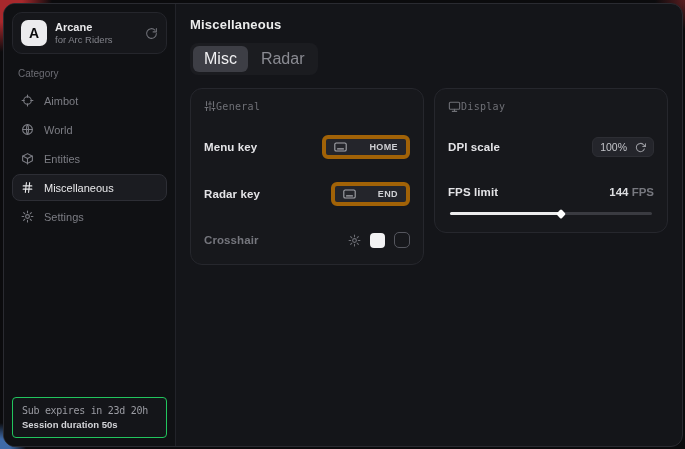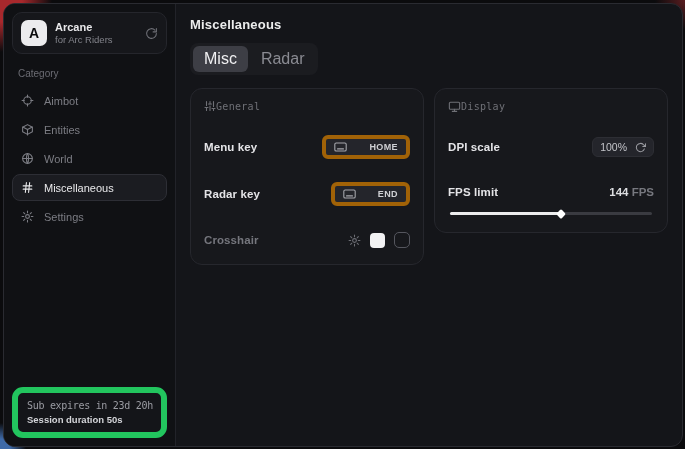--- a/index.html
+++ b/index.html
@@ -43,21 +43,21 @@
     display:flex; align-items:center; gap:9px;
     height:27px; padding:0 8px; border-radius:8px;
     color:#7c7d84; font-size:11px; border:1px solid transparent; cursor:pointer;
   }
   .nav-item.active{
     background:#1b1c21; border-color:#2d2e35; color:#e8e8ea;
   }
   .nav-item .ico{ display:flex; width:14px; }
   .status-card{
     margin-top:auto;
-    background:#141519; border:6px solid #22c55e; border-radius:11px;
+    background:#141519; border:1px solid #22c55e; border-radius:4px;
     padding:7px 9px;
   }
   .status-line1{
     font-family:"DejaVu Sans Mono", monospace;
     color:#9b9ca3; font-size:10px; letter-spacing:-0.3px; white-space:nowrap;
   }
   .status-line2{ color:#d4d5d9; font-size:9.5px; font-weight:bold; margin-top:3px; }
   
   .main{ flex:1; padding:13px 14px; display:flex; flex-direction:column; }
   .page-title{ color:#eceded; font-size:13px; font-weight:bold; letter-spacing:.2px; }
@@ -153,37 +153,37 @@
         <span class="ico">
           <svg width="13" height="13" viewBox="0 0 24 24" fill="none" stroke="currentColor" stroke-width="2" stroke-linecap="round">
               <circle cx="12" cy="12" r="7"></circle>
               <path d="M12 2v4M12 18v4M2 12h4M18 12h4"></path>
             </svg>
         </span>
         <span>Aimbot</span>
       </div>
       <div class="nav-item">
         <span class="ico">
+          <svg width="13" height="13" viewBox="0 0 24 24" fill="none" stroke="currentColor" stroke-width="2" stroke-linecap="round">
+              <circle cx="12" cy="12" r="9"></circle>
+              <path d="M3 12h18"></path>
+              <path d="M12 3c2.6 2.7 2.6 15.3 0 18M12 3c-2.6 2.7-2.6 15.3 0 18"></path>
+            </svg>
+        </span>
+        <span>World</span>
+      </div>
+      <div class="nav-item">
+        <span class="ico">
           <svg width="13" height="13" viewBox="0 0 24 24" fill="none" stroke="currentColor" stroke-width="2" stroke-linecap="round" stroke-linejoin="round">
               <path d="M21 16V8l-9-5-9 5v8l9 5 9-5z"></path>
               <path d="M3.3 7.3L12 12l8.7-4.7"></path>
               <path d="M12 22V12"></path>
             </svg>
         </span>
         <span>Entities</span>
-      </div>
-      <div class="nav-item">
-        <span class="ico">
-          <svg width="13" height="13" viewBox="0 0 24 24" fill="none" stroke="currentColor" stroke-width="2" stroke-linecap="round">
-              <circle cx="12" cy="12" r="9"></circle>
-              <path d="M3 12h18"></path>
-              <path d="M12 3c2.6 2.7 2.6 15.3 0 18M12 3c-2.6 2.7-2.6 15.3 0 18"></path>
-            </svg>
-        </span>
-        <span>World</span>
       </div>
       <div class="nav-item active">
         <span class="ico">
           <svg width="13" height="13" viewBox="0 0 24 24" fill="none" stroke="currentColor" stroke-width="2" stroke-linecap="round">
               <path d="M4 9h16M4 15h16M10 3L8 21M16 3l-2 18"></path>
             </svg>
         </span>
         <span>Miscellaneous</span>
       </div>
       <div class="nav-item">

